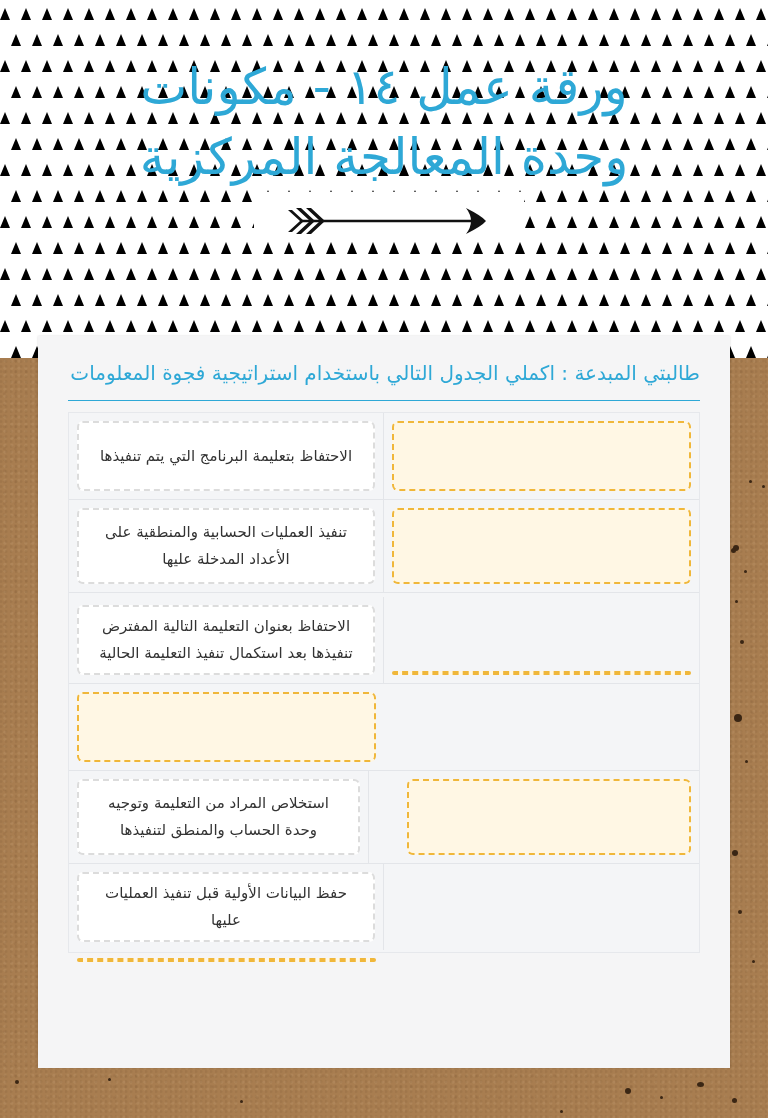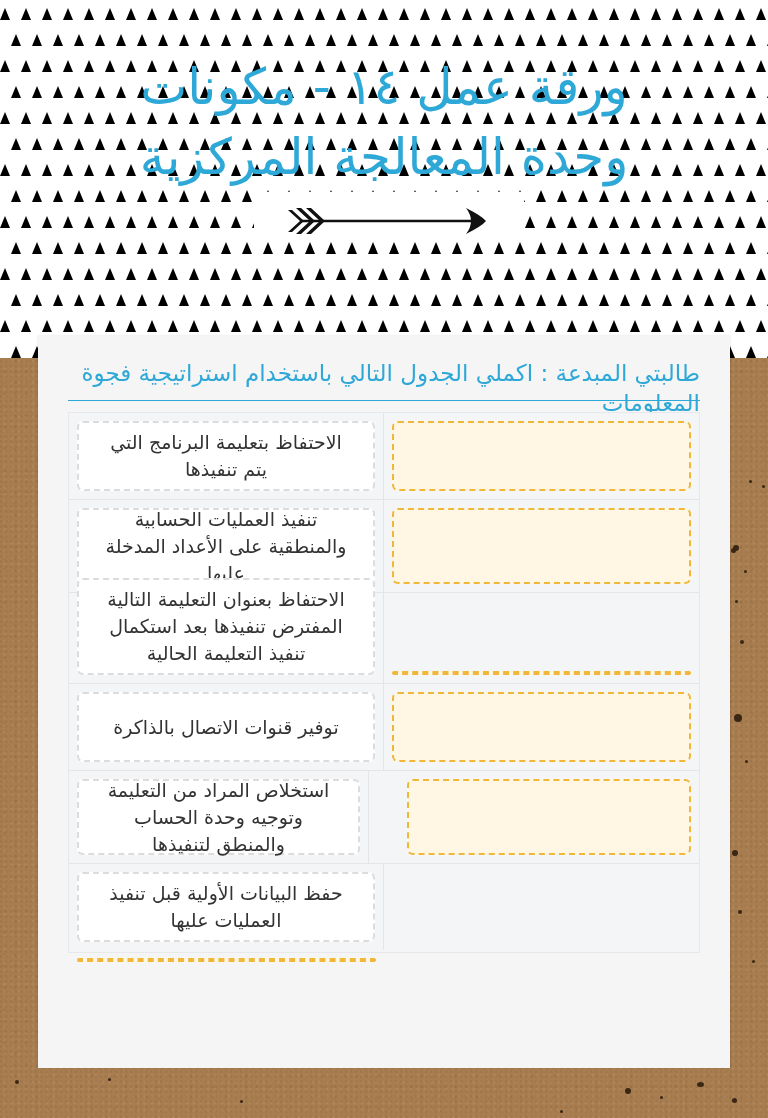--- a/index.html
+++ b/index.html
@@ -67,21 +67,21 @@
       width: 692px; height: 732px;
       background: #f5f5f6;
       box-shadow: 0 0 2px rgba(0,0,0,0.15);
     }
     .instruction {
       position: absolute;
       left: 30px; top: 22px;
       width: 632px;
       direction: rtl;
       text-align: right;
-      font-size: 23px;
+      font-size: 20px;
       line-height: 30px;
       color: #2ea8d6;
     }
     .instruction-rule {
       position: absolute;
       left: 30px; top: 64px;
       width: 632px; height: 1px;
       background: #2ea8d6;
     }
     .table {
@@ -116,21 +116,21 @@
       background: #ffffff;
       border: 2px dashed #dcdcdc;
       border-radius: 6px;
       box-sizing: border-box;
       direction: rtl;
       text-align: center;
       display: flex;
       align-items: center;
       justify-content: center;
       padding: 6px 18px;
-      font-size: 19px;
+      font-size: 15px;
       line-height: 27px;
       color: #333333;
     }
     .drop-box {
       width: 100%;
       height: 100%;
       background: #fff7e4;
       border: 2px dashed #f0b73a;
       border-radius: 6px;
       box-sizing: border-box;
@@ -221,25 +221,20 @@
       <div class="cell desc-cell">
         <div class="desc-box">
             <span>الاحتفاظ بعنوان التعليمة التالية المفترض تنفيذها بعد استكمال تنفيذ التعليمة الحالية</span>
           </div>
       </div>
       <div class="cell">
         <div class="drop-box"></div>
       </div>
     </div>
     <div class="row" style="height:87px;">
-      <div class="cell desc-cell">
-        <div class="desc-box">
-            <span>توفير قنوات الاتصال بالذاكرة</span>
-          </div>
-      </div>
       <div class="cell">
         <div class="drop-box"></div>
       </div>
     </div>
     <div class="row" style="height:93px;gap:30px;">
       <div class="cell desc-cell">
         <div class="desc-box">
             <span>استخلاص المراد من التعليمة وتوجيه وحدة الحساب والمنطق لتنفيذها</span>
           </div>
       </div>

